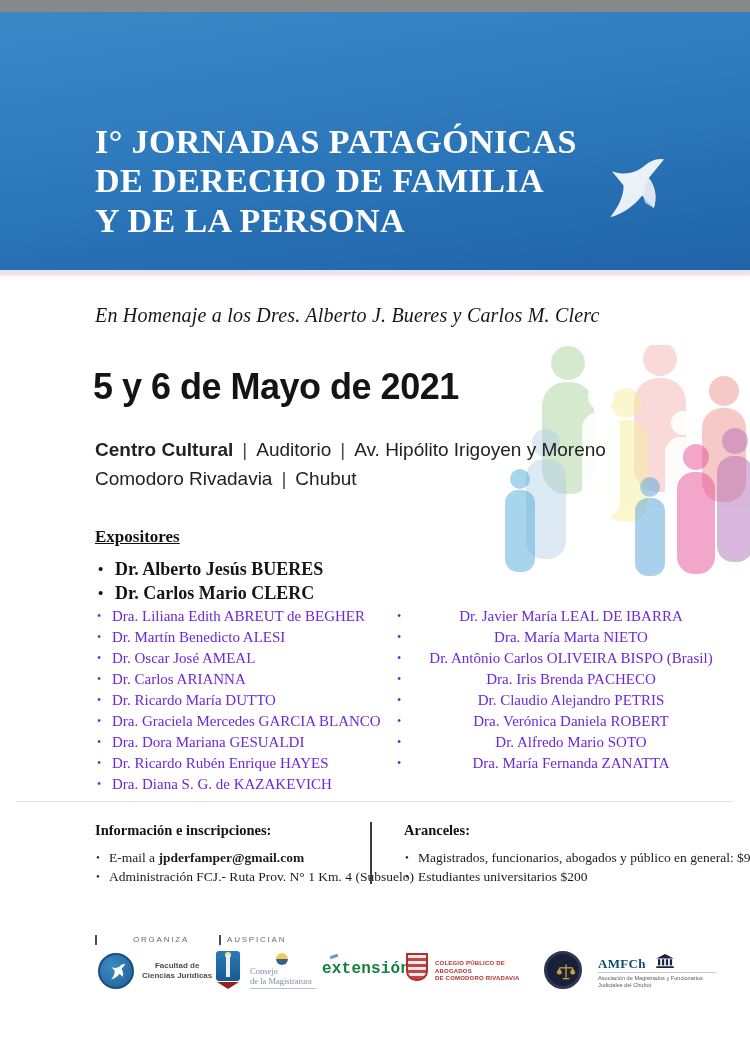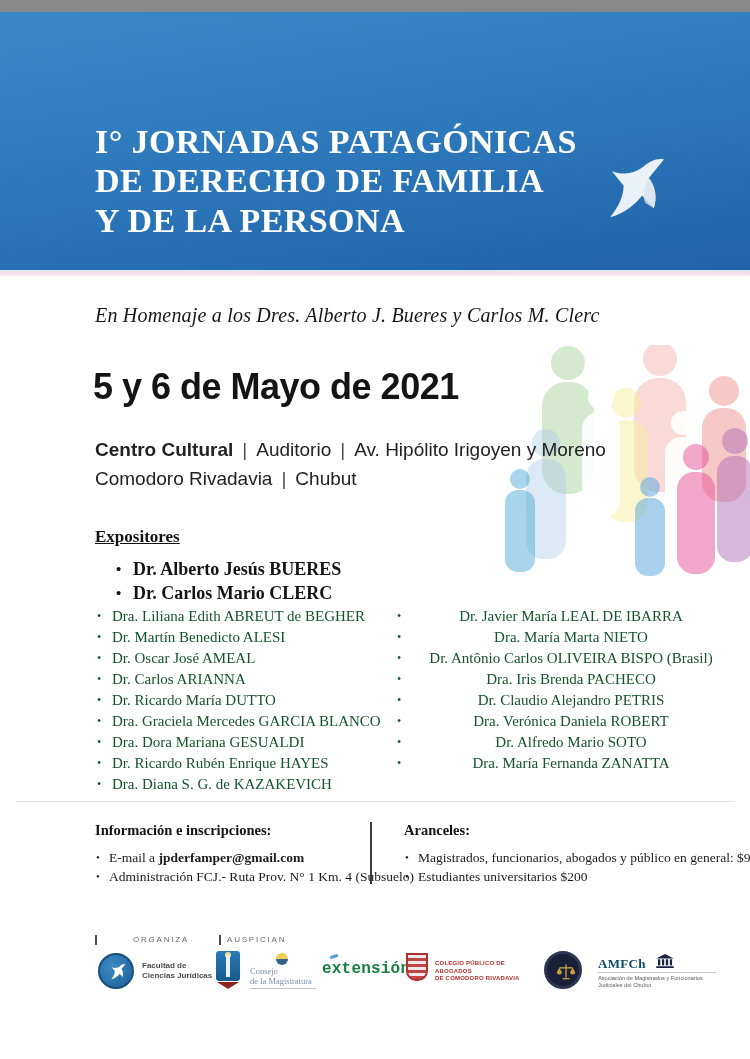--- a/index.html
+++ b/index.html
@@ -48,32 +48,32 @@
     font-family:"Liberation Sans", sans-serif; font-size:19px; line-height:29px; color:#222;
   }
   .v-name { font-weight:bold; }
   .v-sep { color:#4a4a4a; padding:0 9px; }
 
   
   .expositores-h {
     left:95px; top:515px; font-weight:bold; font-size:17px;
     text-decoration:underline; color:#111; z-index:2;
   }
-  .featured-list { left:112px; top:545px; z-index:2; }
+  .featured-list { left:94px; top:545px; z-index:2; }
   .featured-item {
     position:relative; padding-left:21px; font-weight:bold;
     font-size:18px; line-height:24px; color:#141414;
   }
   .featured-item::before { content:"•"; position:absolute; left:4px; font-size:15px; }
   .col { top:594px; z-index:2; }
   .col-left  { left:95px;  width:300px; }
   .col-right { left:395px; width:335px;text-align:center; }
   .speaker-item {
     position:relative; padding-left:17px;
-    font-size:15px; line-height:21px; color:#14532d; white-space:nowrap;
+    font-size:15px; line-height:21px; color:#6d28d9; white-space:nowrap;
   }
   .speaker-item::before { content:"•"; position:absolute; left:2px; font-size:12px; }
 
   
   .rule-top { top:789px; left:16px; width:718px; height:1px; background:#e3e3e3; }
   .info-block  { left:95px;  top:810px; width:268px; }
   .fees-block  { left:404px; top:810px; width:310px; }
   .block-h { font-weight:bold; font-size:14.5px; color:#131313; margin-bottom:9px; }
   .block-item {
     position:relative; padding-left:14px; font-size:13.5px; line-height:19px; color:#1b1b1b;
@@ -83,21 +83,21 @@
   .vdiv { left:370px; top:810px; width:2px; height:62px; background:#3c3c3c; }
 
   
   .tag-label {
     font-family:"Liberation Sans", sans-serif; font-size:8px; letter-spacing:1.8px;
     color:#6a6a6a; border-left:2px solid #4c4c4c; padding-left:6px; line-height:10px;
   }
   .org-label { left:95px;  top:923px;padding-left:36px; }
   .aus-label { left:219px; top:923px; }
 
-  .logo-facultad { left:98px; top:941px; width:116px; height:40px; }
+  .logo-facultad { left:98px; top:941px; width:116px; height:40px;text-align:center; }
   .fac-circle {
     position:absolute; left:0; top:0; width:36px; height:36px; border-radius:50%;
     background:radial-gradient(circle at 35% 35%, #3b8ac4, #1f5f96);
     border:2px solid #17507f; box-sizing:border-box;
   }
   .fac-bird { position:absolute; left:6px; top:7px; width:22px; height:22px; }
   .fac-text {
     position:absolute; left:44px; top:8px;
     font-family:"Liberation Sans", sans-serif; font-size:8px; line-height:10px;
     font-weight:bold; color:#4d4d4d;

